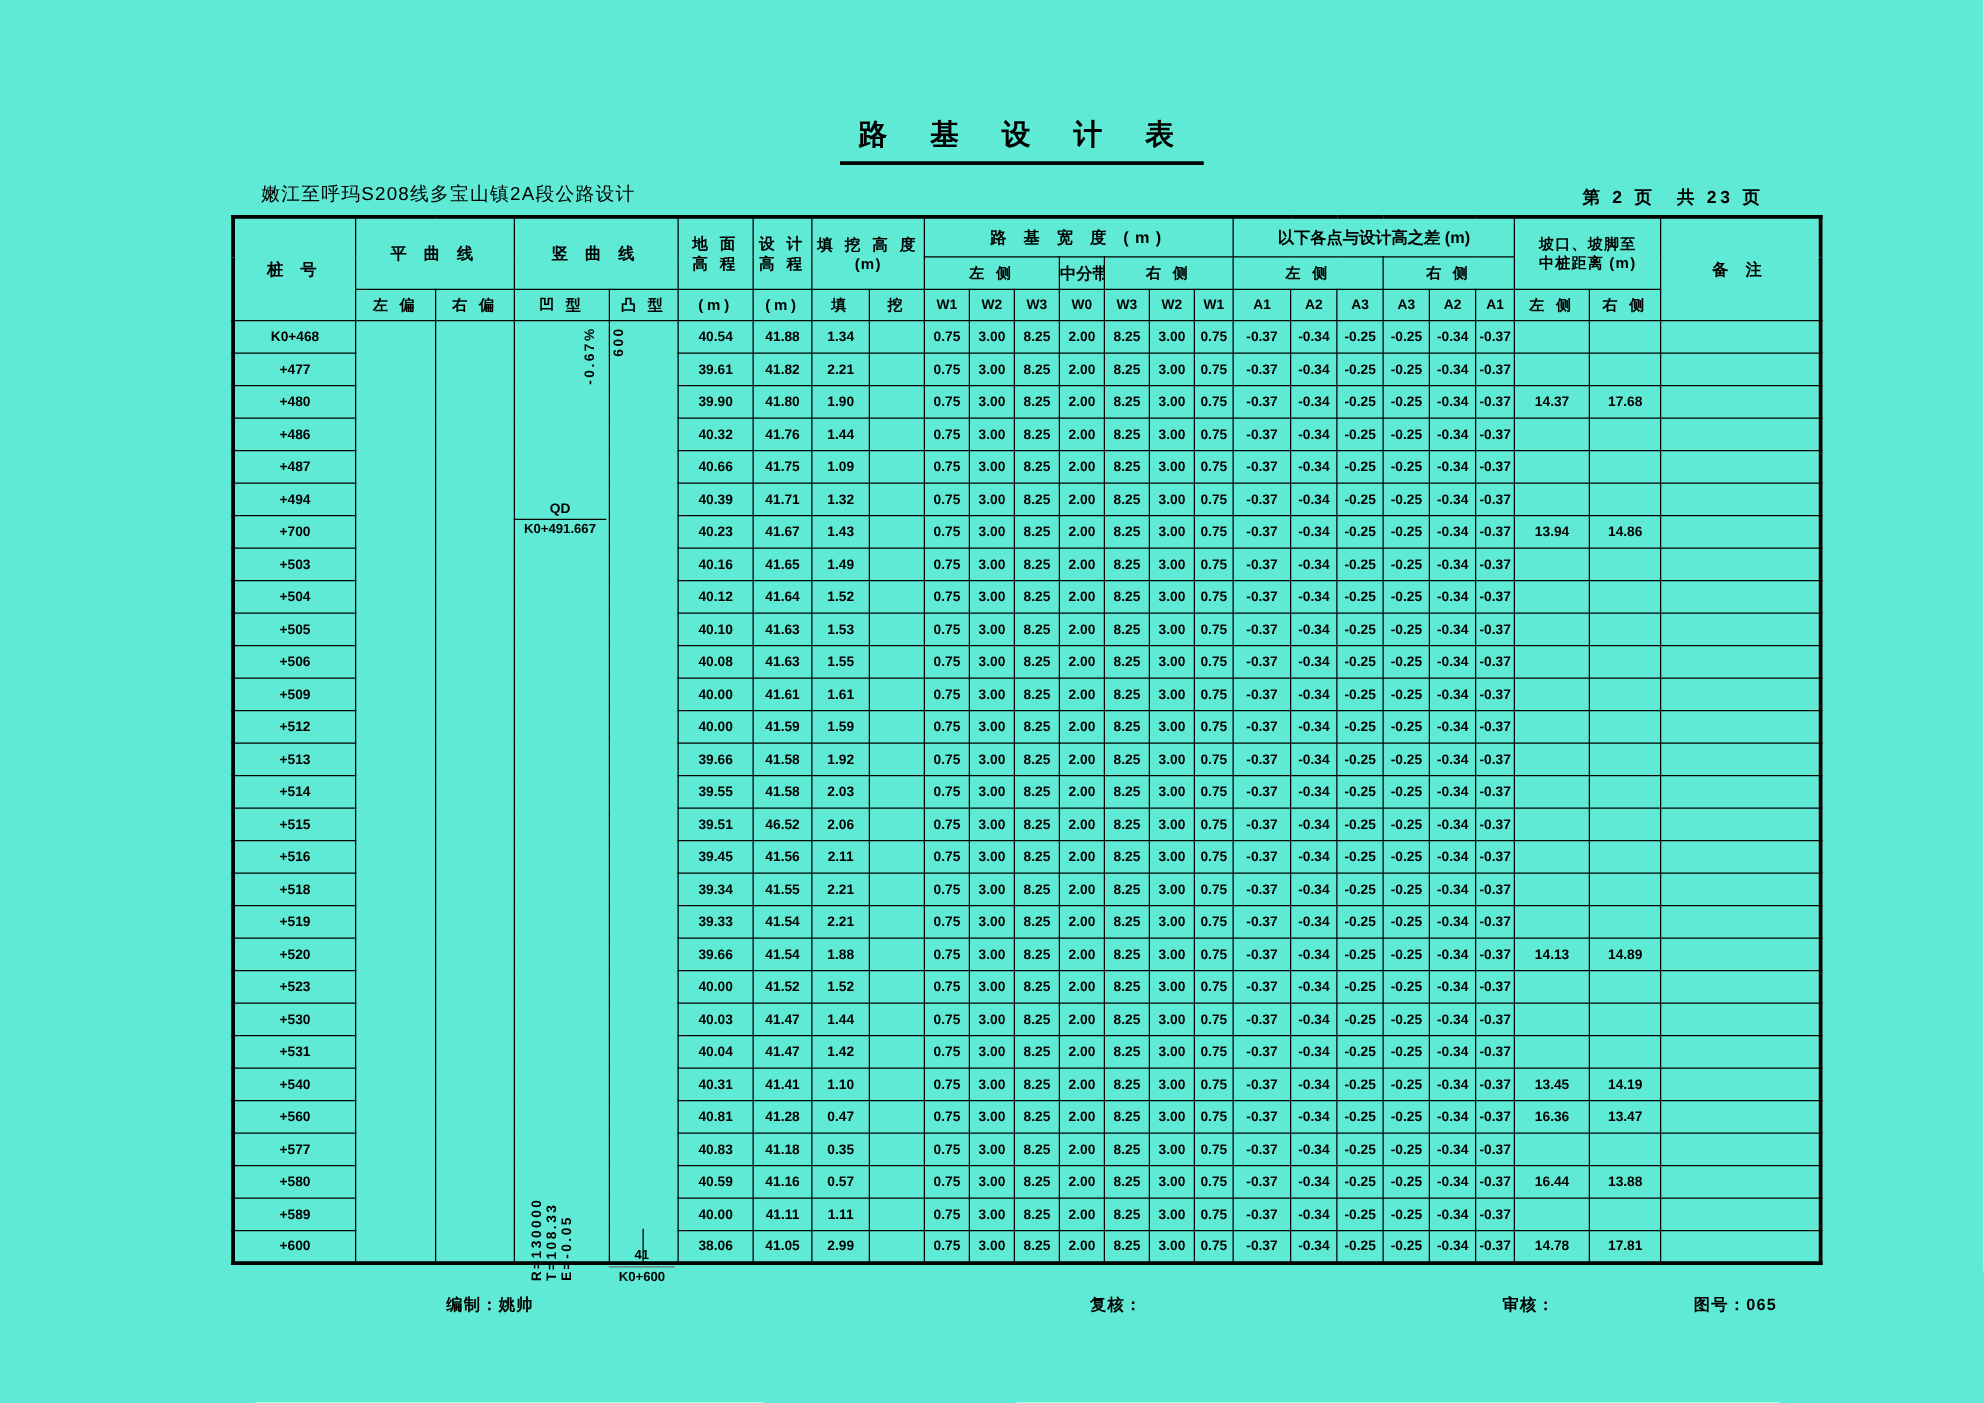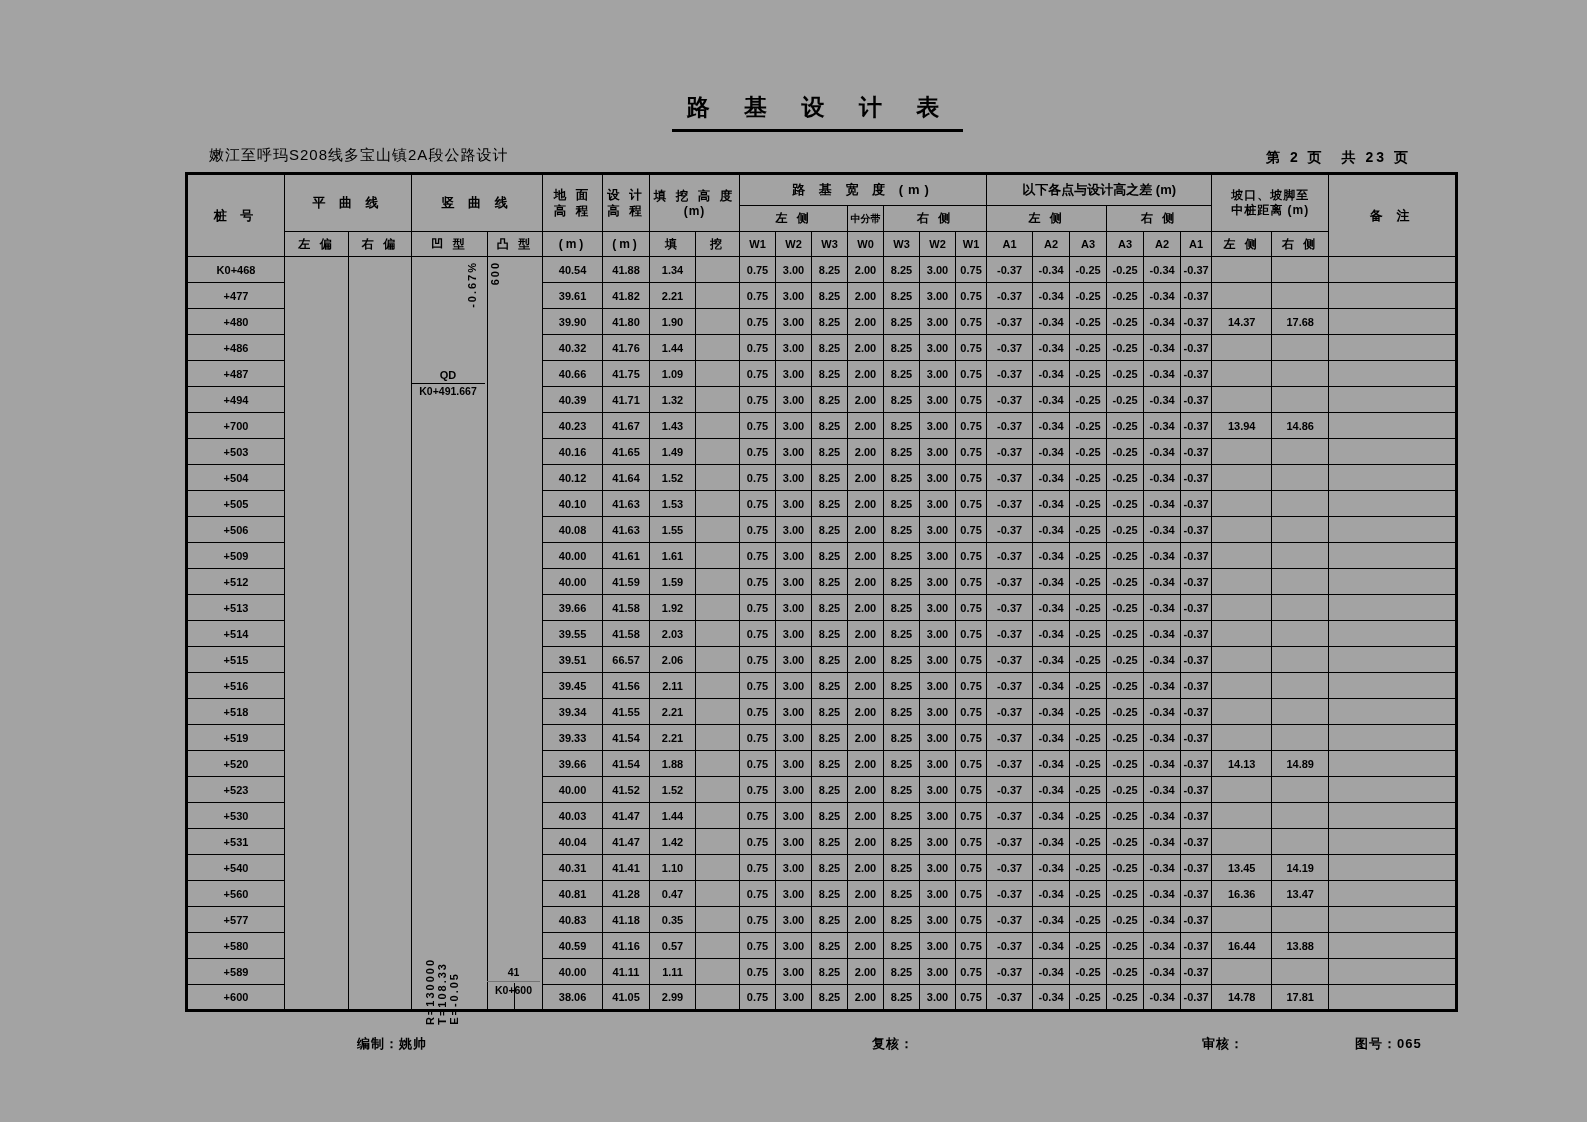--- a/index.html
+++ b/index.html
@@ -1,18 +1,18 @@
 <!DOCTYPE html>
 <html><head>
 <meta charset="utf-8">
 <style>
   * { box-sizing: border-box; margin: 0; padding: 0; }
   html,body { background:#fff; }
   .sheet {
-    position: relative; width: 1587px; height: 1122px; background: #a3a3a3;
+    position: relative; width: 1587px; height: 1122px; background: #5eead4;
     font-family: "Liberation Sans", sans-serif; color: #000; padding-left: 23px;
   }
   .title {
     position: absolute; top: 92px; left: 655px; width: 330px; text-align: center;
     font-size: 23px; font-weight: 600; letter-spacing: 14px; white-space: nowrap;
   }
   .title-line { position: absolute; top: 129px; left: 672px; width: 291px; height: 3px; background: #000; }
   .project { position: absolute; top: 146px; left: 209px; font-size: 15px; font-weight: 400; letter-spacing: 1px; }
   .page-info { position: absolute; top: 149px; left: 1266px; font-size: 14px; font-weight: 600; letter-spacing: 3px; white-space: nowrap; }
 
@@ -24,33 +24,33 @@
   table.main th, table.main td {
     border: 1px solid #000; text-align: center; vertical-align: middle;
     padding: 0; overflow: hidden; white-space: nowrap;
   }
   thead tr.r1 { height: 32px; }
   thead tr.r2 { height: 26px; }
   thead tr.r3 { height: 25px; }
   thead th { font-weight: 700; font-size: 13px; }
   thead th.grp { letter-spacing: 5px; }
   thead th.sub { font-size: 12px; letter-spacing: 3px; }
-  thead th.tiny { font-size: 10px; letter-spacing: 0; margin-left: 20px; }
+  thead th.tiny { font-size: 13px; letter-spacing: 0; margin-left: 20px; }
   thead th.wl { font-size: 11px; letter-spacing: 0; font-weight: 700; }
   thead th .l { font-size: 12.5px; line-height: 16px; letter-spacing: 3px; }
   thead th .l2 { font-size: 12px; line-height: 15px; letter-spacing: 1px; }
   tbody tr { height: 26px; }
   tbody td { font-size: 11px; font-weight: 700; }
   tbody td.stake { font-size: 11px; }
 
   .ann { position: absolute; z-index: 2; font-weight: 700; }
   .vtext { writing-mode: vertical-rl; transform: rotate(180deg); display: inline-block; }
   .ann-grade { left: 466px; top: 261px; font-size: 11px; letter-spacing: 2px; }
   .ann-len { left: 489px; top: 261px; font-size: 11px; letter-spacing: 2px; }
-  .fraction { text-align: center; }
+  .fraction { text-align: center; margin-top: 32px; }
   .ann-start { left: 411px; top: 366px; width: 74px; }
   .ann-start .flabel { font-size: 11px; height: 18px; line-height: 18px; border-bottom: 1px solid #000; }
   .ann-start .fstation { font-size: 10.5px; height: 15px; line-height: 15px; }
   .ann-rte { left: 424px; bottom: 97px; display: flex; align-items: flex-end; font-size: 11px; letter-spacing: 2px; }
   .ann-end { left: 487px; top: 962px; width: 53px; }
   .ann-end .flabel { font-size: 10.5px; height: 20px; line-height: 20px; border-bottom: 1px solid #737373; }
   .ann-end .fstation { font-size: 10.5px; height: 15px; line-height: 16px; }
   .ann-endline { left: 514px; top: 983px; width: 1px; height: 28px; background: #000; }
 
   .footer-item { position: absolute; top: 1015px; font-size: 13px; font-weight: 700; letter-spacing: 1px; margin-top: 20px; }
@@ -501,21 +501,21 @@
           <td class="num">-0.25</td>
           <td class="num">-0.34</td>
           <td class="num">-0.37</td>
           <td class="num"></td>
           <td class="num"></td>
           <td class="remark"></td>
         </tr>
         <tr>
           <td class="stake">+515</td>
           <td class="num">39.51</td>
-          <td class="num">66.57</td>
+          <td class="num">46.52</td>
           <td class="num">2.06</td>
           <td class="num"></td>
           <td class="num">0.75</td>
           <td class="num">3.00</td>
           <td class="num">8.25</td>
           <td class="num">2.00</td>
           <td class="num">8.25</td>
           <td class="num">3.00</td>
           <td class="num">0.75</td>
           <td class="num">-0.37</td>

